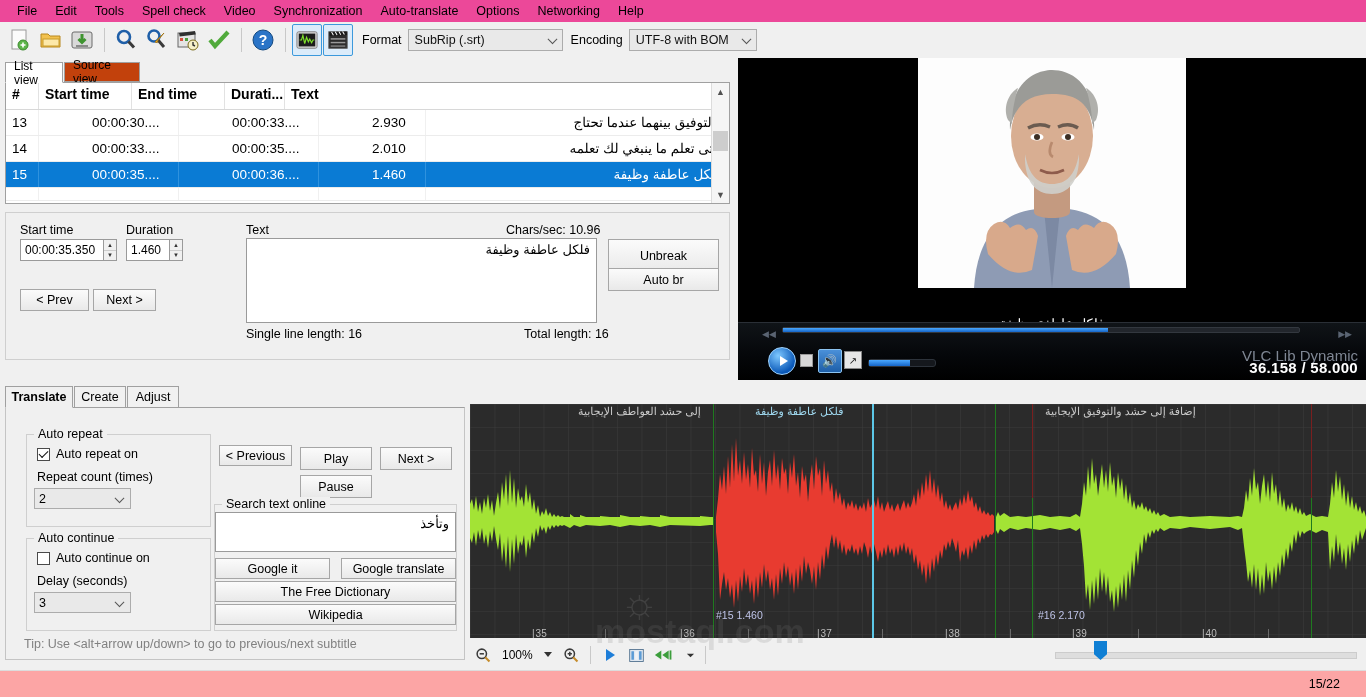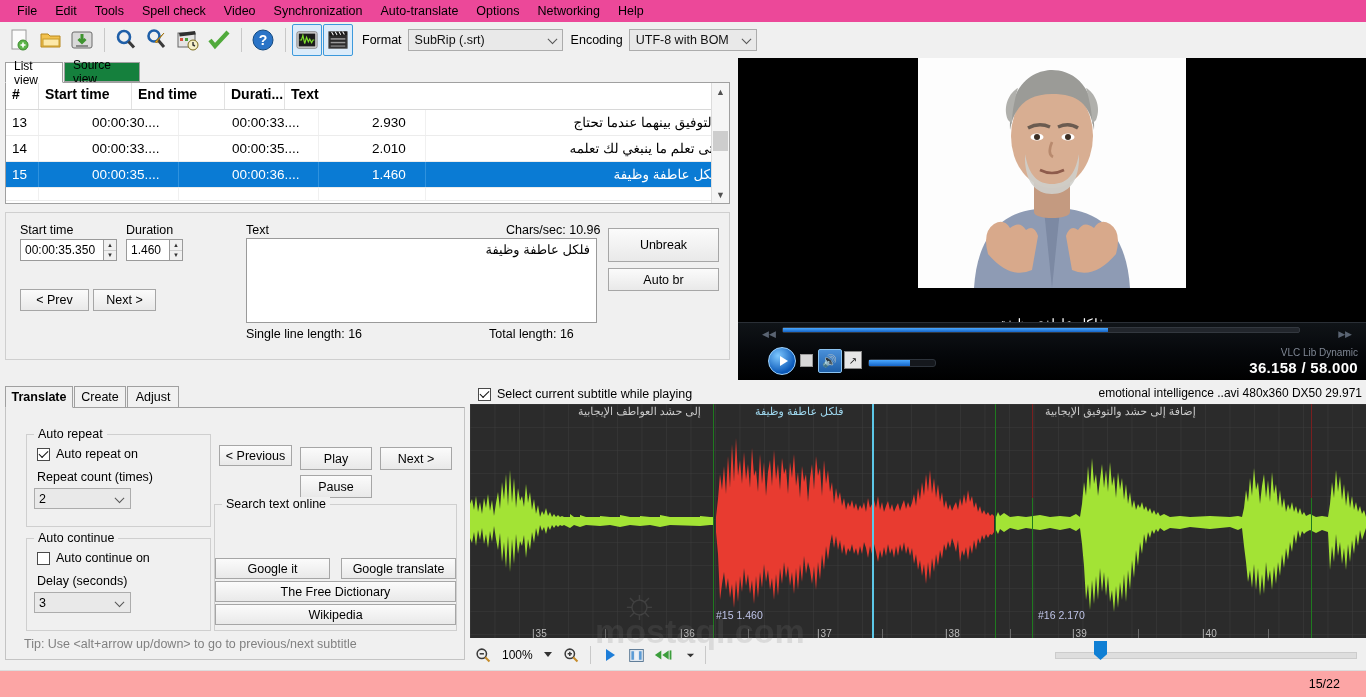--- a/index.html
+++ b/index.html
@@ -23,21 +23,21 @@
   .tbtn.sel{border:1px solid #3c99dc;background:#dcecfa;}
   .tsep{width:1px;height:24px;background:#c8c8c8;margin:0 6px;}
   .tb-label{font-size:12.5px;margin:0 6px 0 8px;}
   .combo{position:relative;height:22px;border:1px solid #acacac;background:#e9e9e9;display:flex;align-items:center;padding:0 22px 0 6px;box-sizing:border-box;font-size:12.5px;color:#111;}
   .combo .chev{position:absolute;right:6px;top:50%;transform:translateY(-60%) rotate(45deg);width:6px;height:6px;border-right:1.4px solid #555;border-bottom:1.4px solid #555;}
   #format-combo{width:155px;}
   #encoding-combo{width:128px;}
 
   
   .tabstrip{position:absolute;left:5px;top:62px;width:725px;height:20px;}
-  .tab{position:absolute;top:0;height:20px;box-sizing:border-box;border:1px solid #a0a0a0;background:#15803d;font-size:12px;display:flex;align-items:center;justify-content:center;padding:0 8px;color:#000;}
+  .tab{position:absolute;top:0;height:20px;box-sizing:border-box;border:1px solid #a0a0a0;background:#c2410c;font-size:12px;display:flex;align-items:center;justify-content:center;padding:0 8px;color:#000;}
   .tab.active{background:#fff;border-bottom:1px solid #fff;z-index:3;height:21px;}
   .listbox{position:absolute;left:5px;top:82px;width:725px;height:122px;background:#fff;border:1px solid #a0a0a0;box-sizing:border-box;overflow:hidden;}
   .lvhead{display:flex;height:26px;border-bottom:1px solid #d8d8d8;background:#fff;}
   .lvhead div{font-size:14px;font-weight:bold;padding:3px 6px;box-sizing:border-box;border-right:1px solid #e2e2e2;overflow:hidden;white-space:nowrap;}
   .lvrow{display:flex;height:25px;align-items:center;border-bottom:1px solid #ececec;gap:47px;}
   .lvrow div{font-size:13.5px;padding:0 6px;box-sizing:border-box;border-right:1px solid #f0f0f0;overflow:hidden;white-space:nowrap;height:25px;line-height:25px;}
   .lvrow.sel{background:#0a7bd4;color:#fff;}
   .lvrow.sel div{border-right-color:#2f92de;}
   .c-num{width:33px;}
   .c-start{width:93px;}
@@ -81,21 +81,21 @@
   .seektrack{position:absolute;left:44px;top:4px;width:516px;height:4px;background:#22262c;border:1px solid #33383f;border-radius:2px;}
   .seekfill{position:absolute;left:0;top:0;height:4px;width:63%;background:linear-gradient(#4aa8ff,#1565c8);}
   .vcicon{position:absolute;color:#5a6472;font-size:9px;}
   .playbtn{position:absolute;left:30px;top:24px;width:26px;height:26px;border-radius:50%;background:radial-gradient(circle at 35% 30%,#7ec8ff,#0a58b8 70%);border:1px solid #9fd4ff;display:flex;align-items:center;justify-content:center;}
   .playbtn:after{content:"";border-left:8px solid #fff;border-top:5px solid transparent;border-bottom:5px solid transparent;margin-left:3px;}
   .stopbtn{position:absolute;left:62px;top:31px;width:11px;height:11px;background:#d8d8d8;border:1px solid #999;}
   .volbtn{position:absolute;left:80px;top:26px;width:22px;height:22px;background:linear-gradient(#4a90d9,#1e5fa8);border:1px solid #8cc3f0;border-radius:2px;display:flex;align-items:center;justify-content:center;color:#fff;font-size:12px;}
   .fsbtn{position:absolute;left:106px;top:28px;width:16px;height:16px;background:#e6e6e6;border:1px solid #888;display:flex;align-items:center;justify-content:center;font-size:10px;color:#111;}
   .voltrack{position:absolute;left:130px;top:36px;width:66px;height:6px;background:#15181d;border:1px solid #2d333b;border-radius:3px;}
   .volfill{position:absolute;left:0;top:0;height:6px;width:62%;background:linear-gradient(#4aa8ff,#1565c8);}
-  .vlclabel{position:absolute;right:8px;top:24px;font-size:10px;color:#7f8794;}
+  .vlclabel{position:absolute;right:8px;top:24px;font-size:15px;color:#7f8794;}
   .vtime{position:absolute;right:8px;top:36px;font-size:15px;font-weight:bold;color:#fff;letter-spacing:.3px;}
 
   
   .wfhead{position:absolute;left:470px;top:384px;width:896px;height:20px;display:flex;align-items:center;}
   .wfchk{display:flex;align-items:center;font-size:12.5px;margin-left:8px;}
   .wfname{position:absolute;right:4px;top:2px;font-size:12px;}
   .wfbox{position:absolute;left:470px;top:404px;width:896px;height:234px;background:#2b2b2b;overflow:hidden;}
   .wf-labelrow{position:absolute;left:0;top:0;width:896px;height:17px;}
   .wf-lab{position:absolute;top:1px;font-size:11px;color:#c9c9c9;direction:rtl;white-space:nowrap;}
   .vline{position:absolute;top:0;width:1px;height:234px;}
@@ -288,23 +288,23 @@
         <i>▼</i>
       </div>
 
     <div class="btn" style="left:14px;top:76px;width:69px;height:22px;">&lt; Prev</div>
     <div class="btn" style="left:87px;top:76px;width:63px;height:22px;">Next &gt;</div>
 
     <div class="lbl" style="left:240px;top:10px;">Text</div>
     <div class="lbl" style="left:500px;top:10px;">Chars/sec: 10.96</div>
     <div class="bigtext" style="left:240px;top:25px;width:351px;height:85px;">فلكل عاطفة وظيفة</div>
     <div class="lbl" style="left:240px;top:114px;">Single line length: 16</div>
-    <div class="lbl" style="left:483px;top:114px;">Total length: 16</div>
-
-    <div class="btn" style="left:602px;top:15px;width:111px;height:34px;">Unbreak</div>
+    <div class="lbl" style="left:518px;top:114px;">Total length: 16</div>
+
+    <div class="btn" style="left:602px;top:26px;width:111px;height:34px;">Unbreak</div>
     <div class="btn" style="left:602px;top:55px;width:111px;height:23px;">Auto br</div>
   </div>
 
   <div class="btabstrip">
     <div class="btab active" style="left:0;width:68px;">Translate</div>
     <div class="btab" style="left:69px;width:52px;">Create</div>
     <div class="btab" style="left:122px;width:52px;">Adjust</div>
   </div>
 
   <div class="bpanel">
@@ -333,20 +333,21 @@
       <span class="chev"></span>
     </div>
 
     <div class="btn" style="left:213px;top:37px;width:73px;height:21px;">&lt; Previous</div>
     <div class="btn" style="left:294px;top:39px;width:72px;height:23px;">Play</div>
     <div class="btn" style="left:374px;top:39px;width:72px;height:23px;">Next &gt;</div>
     <div class="btn" style="left:294px;top:67px;width:72px;height:23px;">Pause</div>
 
     <div class="group" style="left:208px;top:96px;width:243px;height:127px;"></div>
     <div class="grouplbl" style="left:216px;top:89px;">Search text online</div>
+    <div class="bigtext" style="left:209px;top:104px;width:241px;height:40px;">وتأخذ</div>
     <div class="btn" style="left:209px;top:150px;width:115px;height:21px;">Google it</div>
     <div class="btn" style="left:335px;top:150px;width:115px;height:21px;">Google translate</div>
     <div class="btn" style="left:209px;top:173px;width:241px;height:21px;">The Free Dictionary</div>
     <div class="btn" style="left:209px;top:196px;width:241px;height:21px;">Wikipedia</div>
 
     <div class="tip" style="left:18px;top:229px;">Tip: Use &lt;alt+arrow up/down&gt; to go to previous/next subtitle</div>
   </div>
 
   <div class="videopane">
     <div class="vidframe">
@@ -397,27 +398,20 @@
       <div class="volbtn">🔊</div>
       <div class="fsbtn">↗</div>
       <div class="voltrack">
         <div class="volfill"></div>
       </div>
       <div class="vlclabel">VLC Lib Dynamic</div>
       <div class="vtime">36.158 / 58.000</div>
     </div>
   </div>
 
-  <div class="wfhead">
-    <div class="wfchk">
-      <span class="chkbox on"></span>
-      <span>Select current subtitle while playing</span>
-    </div>
-    <div class="wfname">emotional intelligence ..avi  480x360  DX50  29.971</div>
-  </div>
 
   <div class="wfbox">
     <svg width="896" height="234" viewBox="0 0 896 234" style="position:absolute;left:0;top:0;">
       <defs>
         <pattern id="grid" width="24.5" height="23" patternUnits="userSpaceOnUse">
           <path d="M24.5 0 L0 0 0 23" fill="none" stroke="#3c3c3c" stroke-width="1"></path>
         </pattern>
       </defs>
       <rect width="896" height="234" fill="#2b2b2b"></rect>
       <rect width="896" height="234" fill="url(#grid)"></rect>

